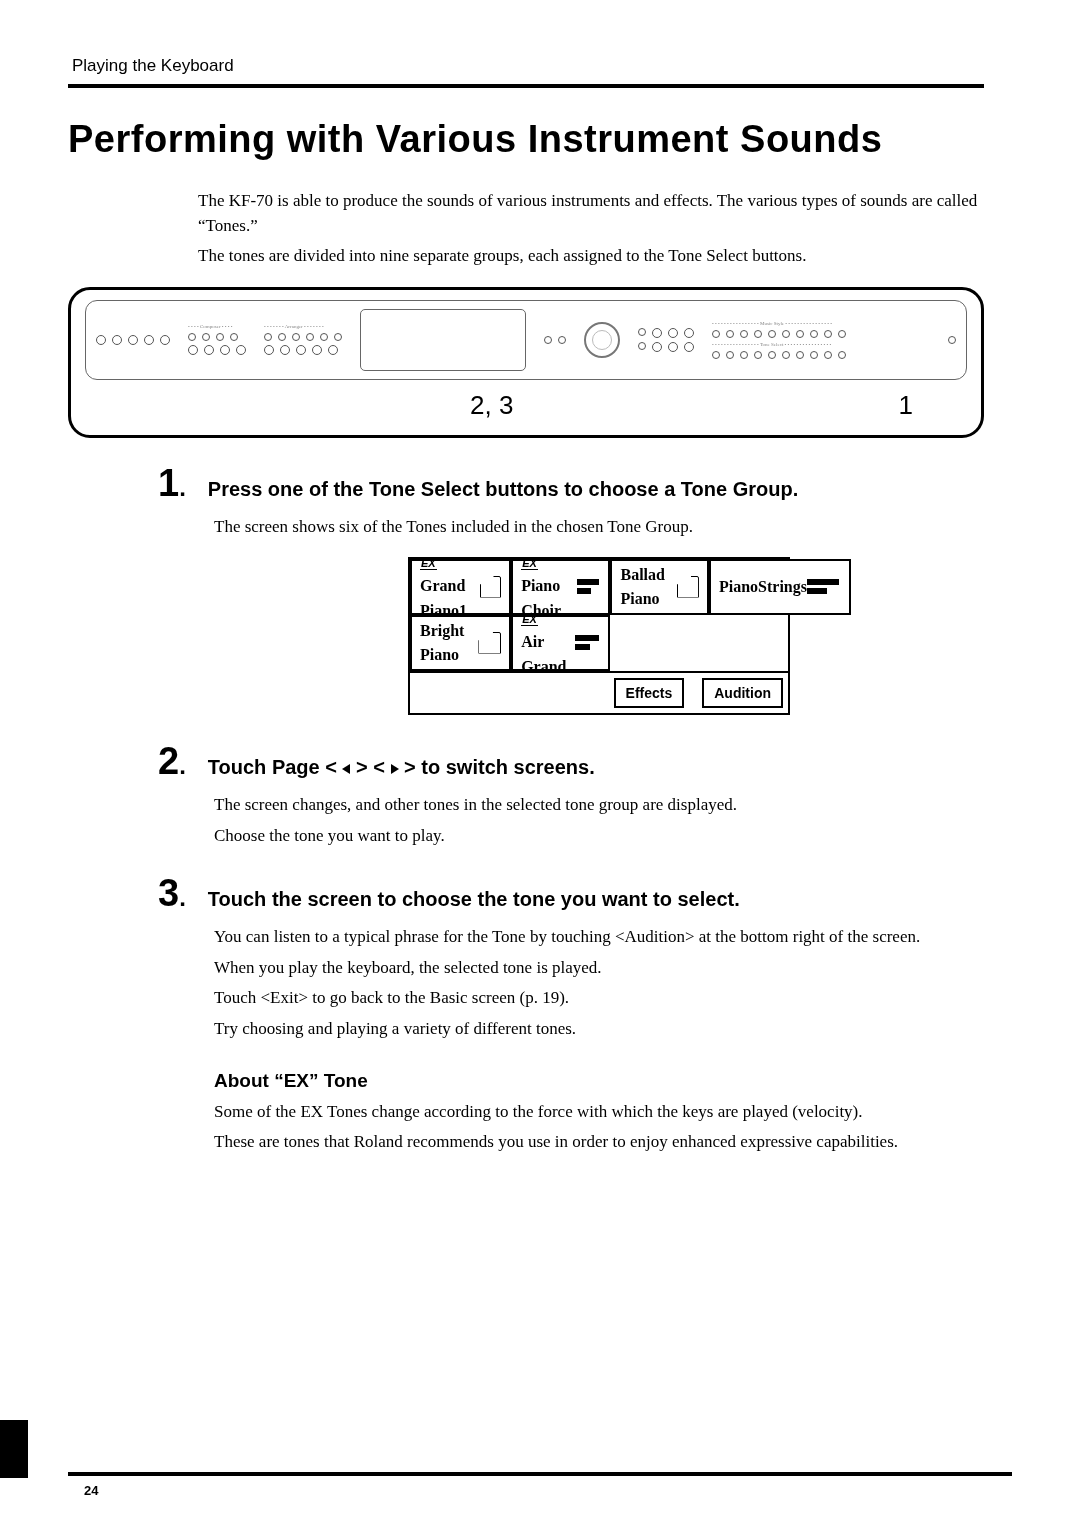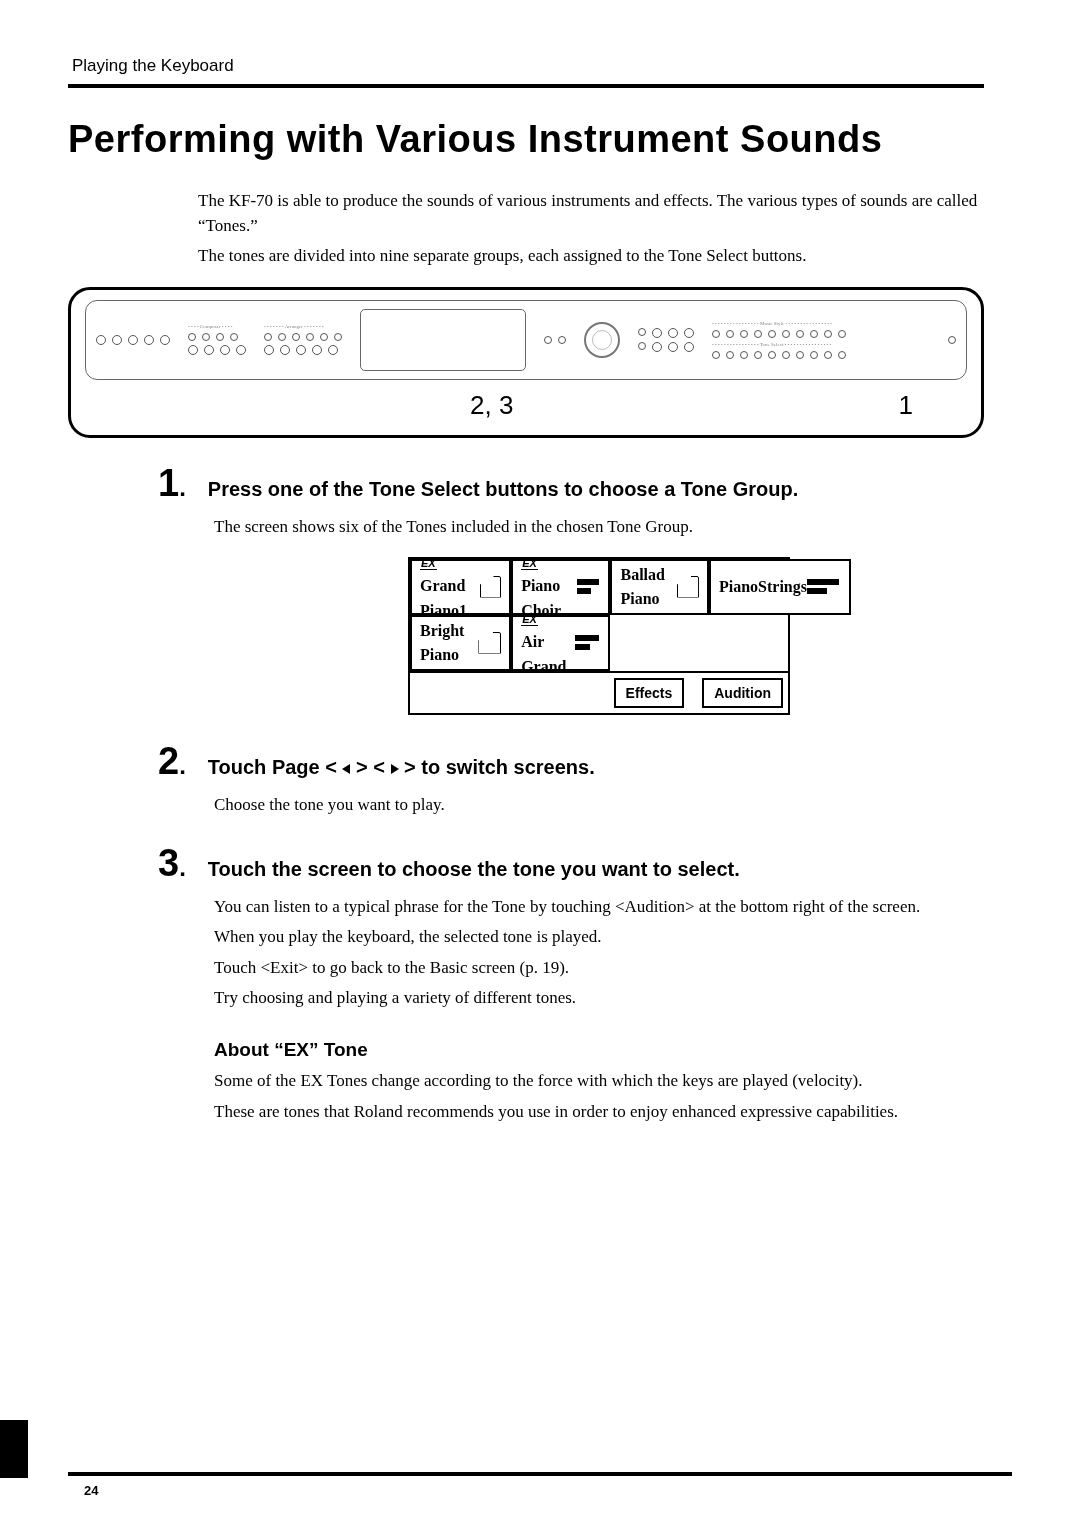--- a/index.html
+++ b/index.html
@@ -235,20 +235,21 @@
   </div>
 
   <div class="step">
     <div class="step-head">
       <span class="step-num"><span>2</span><span class="dot-after">.</span></span>
       <span class="step-title arrows">
         <span>Touch Page &lt; </span><span class="tri-inline tri-l"></span><span> &gt; &lt; </span><span class="tri-inline tri-rt"></span><span> &gt; to switch screens.</span>
       </span>
     </div>
     <div class="step-body">
+      <p>The screen changes, and other tones in the selected tone group are displayed.</p>
       <p>Choose the tone you want to play.</p>
     </div>
   </div>
 
   <div class="step">
     <div class="step-head">
       <span class="step-num"><span>3</span><span class="dot-after">.</span></span>
       <span class="step-title">Touch the screen to choose the tone you want to select.</span>
     </div>
     <div class="step-body">

